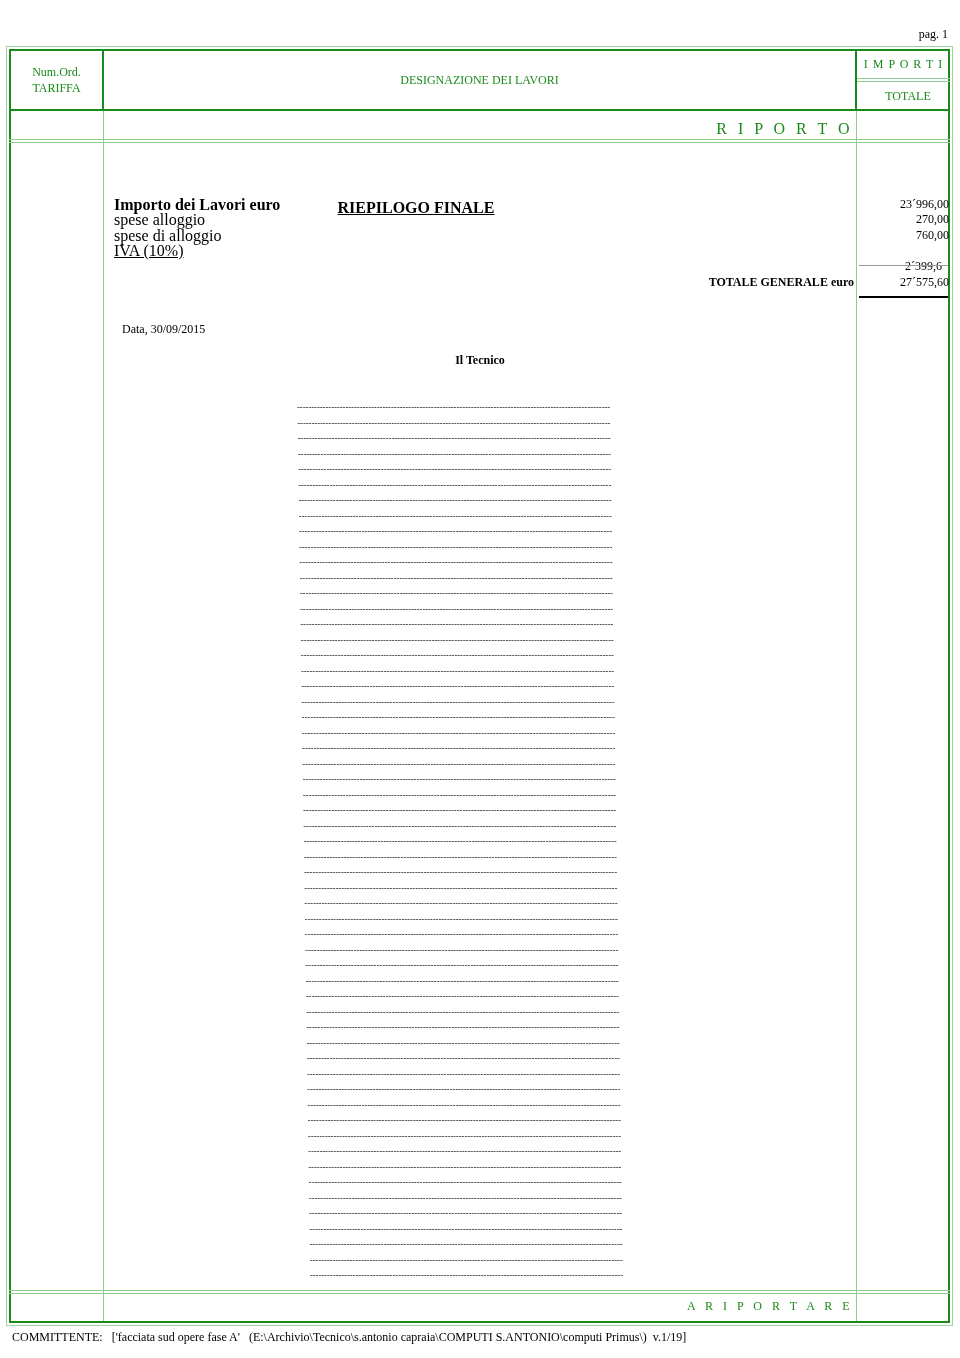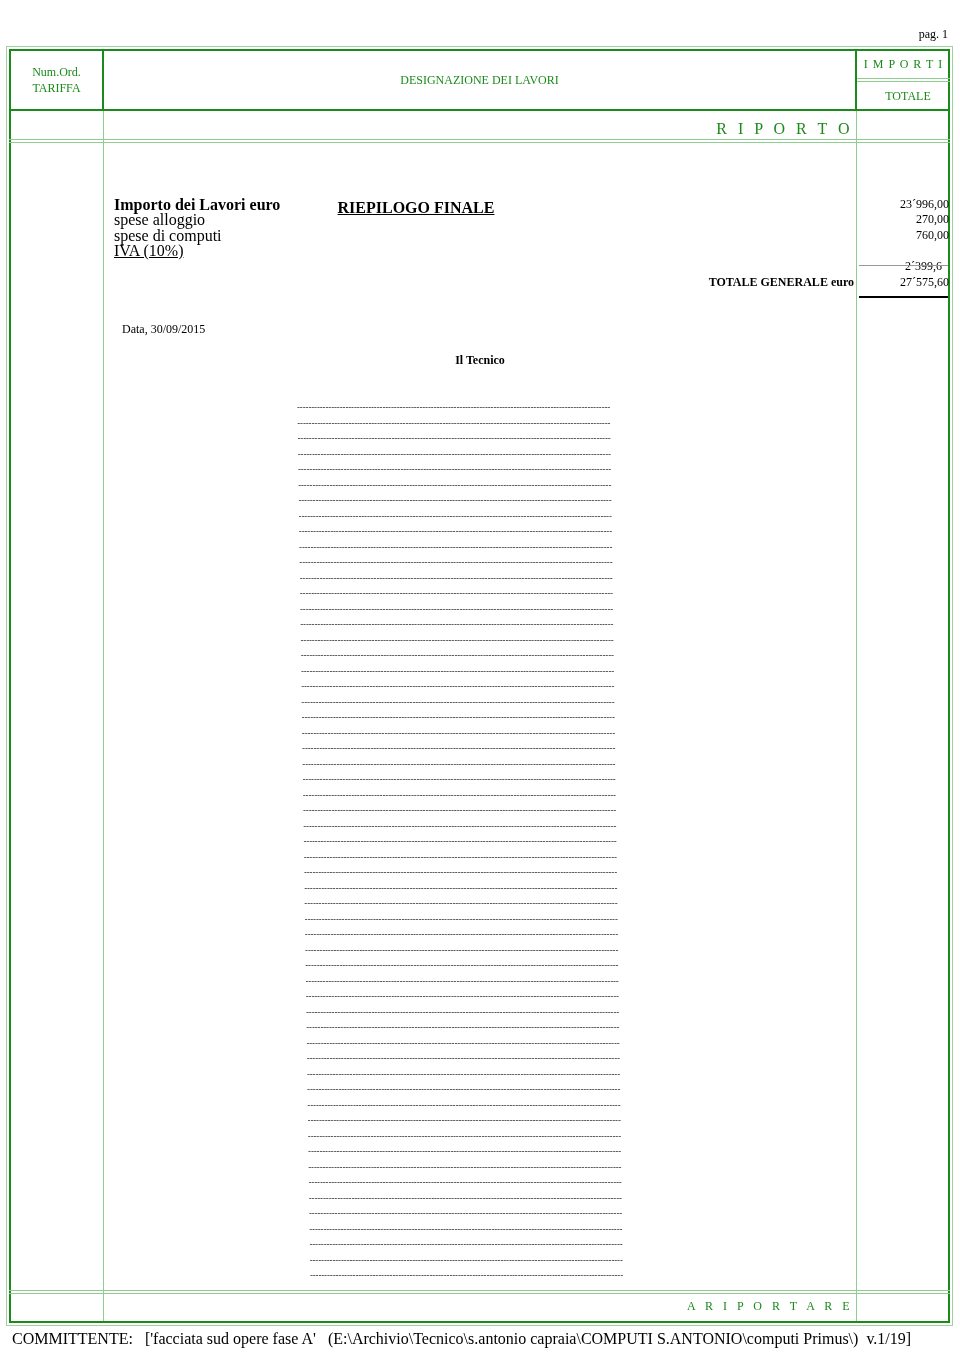--- a/index.html
+++ b/index.html
@@ -22,21 +22,21 @@
   .sum-label { left:114px; font-size:16px; line-height:15.5px; }
   .sum-val { right:11px; font-size:12px; text-align:right; }
   .bold { font-weight:bold; }
   .total-label { right:106px; top:275px; font-size:12px; font-weight:bold; }
   .total-val { right:11px; top:275px; font-size:12px; }
   .sep-thin { left:859px; width:89px; top:265px; height:1px; background:#999; }
   .sep-thick { left:859px; width:89px; top:296px; height:2px; background:#000; }
   .data { left:122px; top:322px; font-size:12px; }
   .tecnico { left:0; width:960px; top:353px; text-align:center; font-size:12px; font-weight:bold; }
   .dash { font-family:"Liberation Sans", sans-serif; font-size:9px; letter-spacing:-0.15px; line-height:10px; white-space:nowrap; overflow:hidden; width:366px; height:10px; color:#222; }
-  .footer { left:12px; top:1330px; font-size:16px; white-space:pre; }
+  .footer { left:12px; top:1330px; font-size:12px; white-space:pre; }
 </style>
 </head>
 <body>
 
 <div class="abs page-num">pag. 1</div>
 
 <div class="abs outer"></div>
 <div class="abs inner"></div>
 
 <div class="abs hline-thick" style="left:9px; top:109px; width:941px;"></div>
@@ -64,21 +64,21 @@
 <div class="abs hdr green" style="left:857px; width:102px; top:88px;">TOTALE</div>
 
 <div class="abs riporto green">R I P O R T O</div>
 
 <div class="abs title">RIEPILOGO FINALE</div>
 
 <div class="abs sum-label bold" style="top:197px;">Importo dei Lavori euro</div>
 <div class="abs sum-val" style="top:197px;">23´996,00</div>
 <div class="abs sum-label" style="top:212px;">spese alloggio</div>
 <div class="abs sum-val" style="top:212px;">270,00</div>
-<div class="abs sum-label" style="top:228px;">spese di computi</div>
+<div class="abs sum-label" style="top:228px;">spese di alloggio</div>
 <div class="abs sum-val" style="top:228px;">760,00</div>
 <div class="abs sum-label" style="top:243px;text-decoration:underline;">IVA (10%)</div>
 <div class="abs sum-val" style="top:259px; right:18px;">2´399,6</div>
 
 <div class="abs sep-thin"></div>
 <div class="abs total-label">TOTALE GENERALE euro</div>
 <div class="abs total-val">27´575,60</div>
 <div class="abs sep-thick"></div>
 
 <div class="abs data">Data, 30/09/2015</div>

